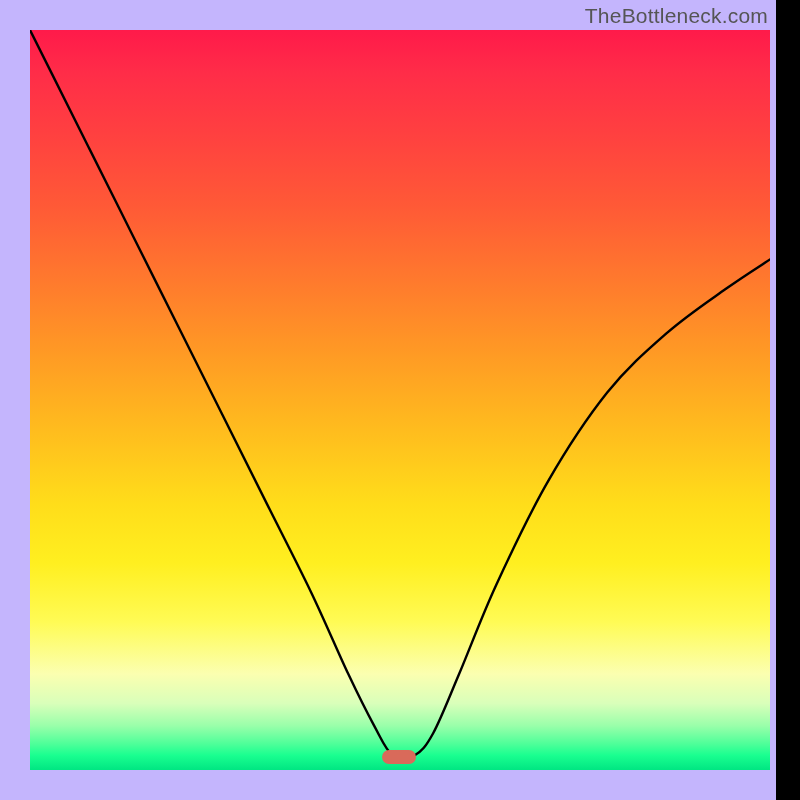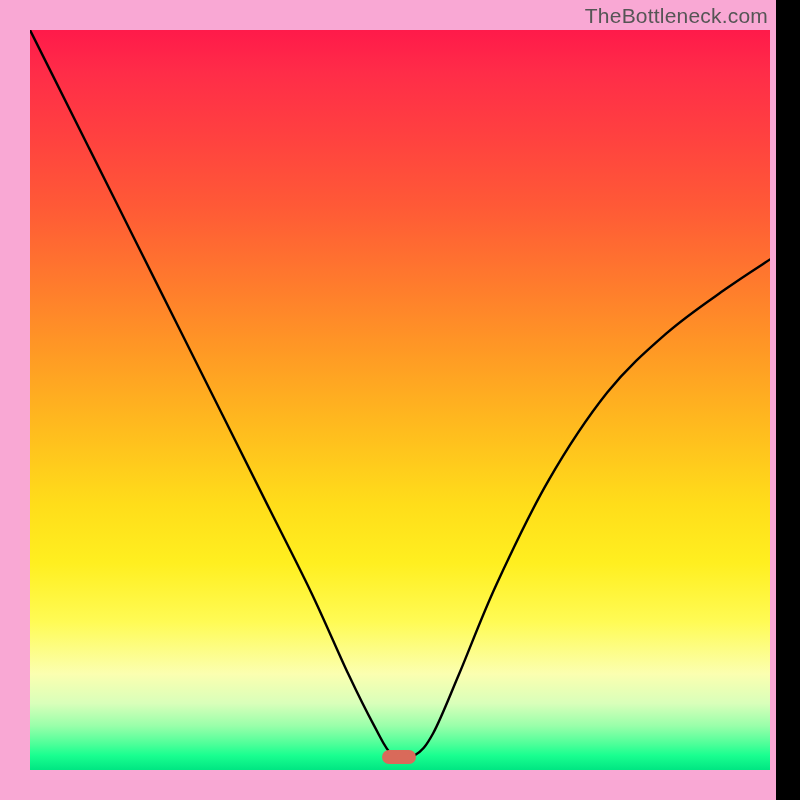--- a/index.html
+++ b/index.html
@@ -8,21 +8,21 @@
     width: 800px;
     height: 800px;
     overflow: hidden;
     background: #000;
     font-family: Arial, Helvetica, sans-serif;
   }
   .frame {
     position: relative;
     width: 776px;
     height: 800px;
-    background: #f9a8d4;
+    background: #c4b5fd;
   }
   .plot-area {
     position: absolute;
     left: 30px;
     top: 30px;
     width: 740px;
     height: 740px;
     
     background: linear-gradient(to bottom,
       #ff1a4a 0%,

